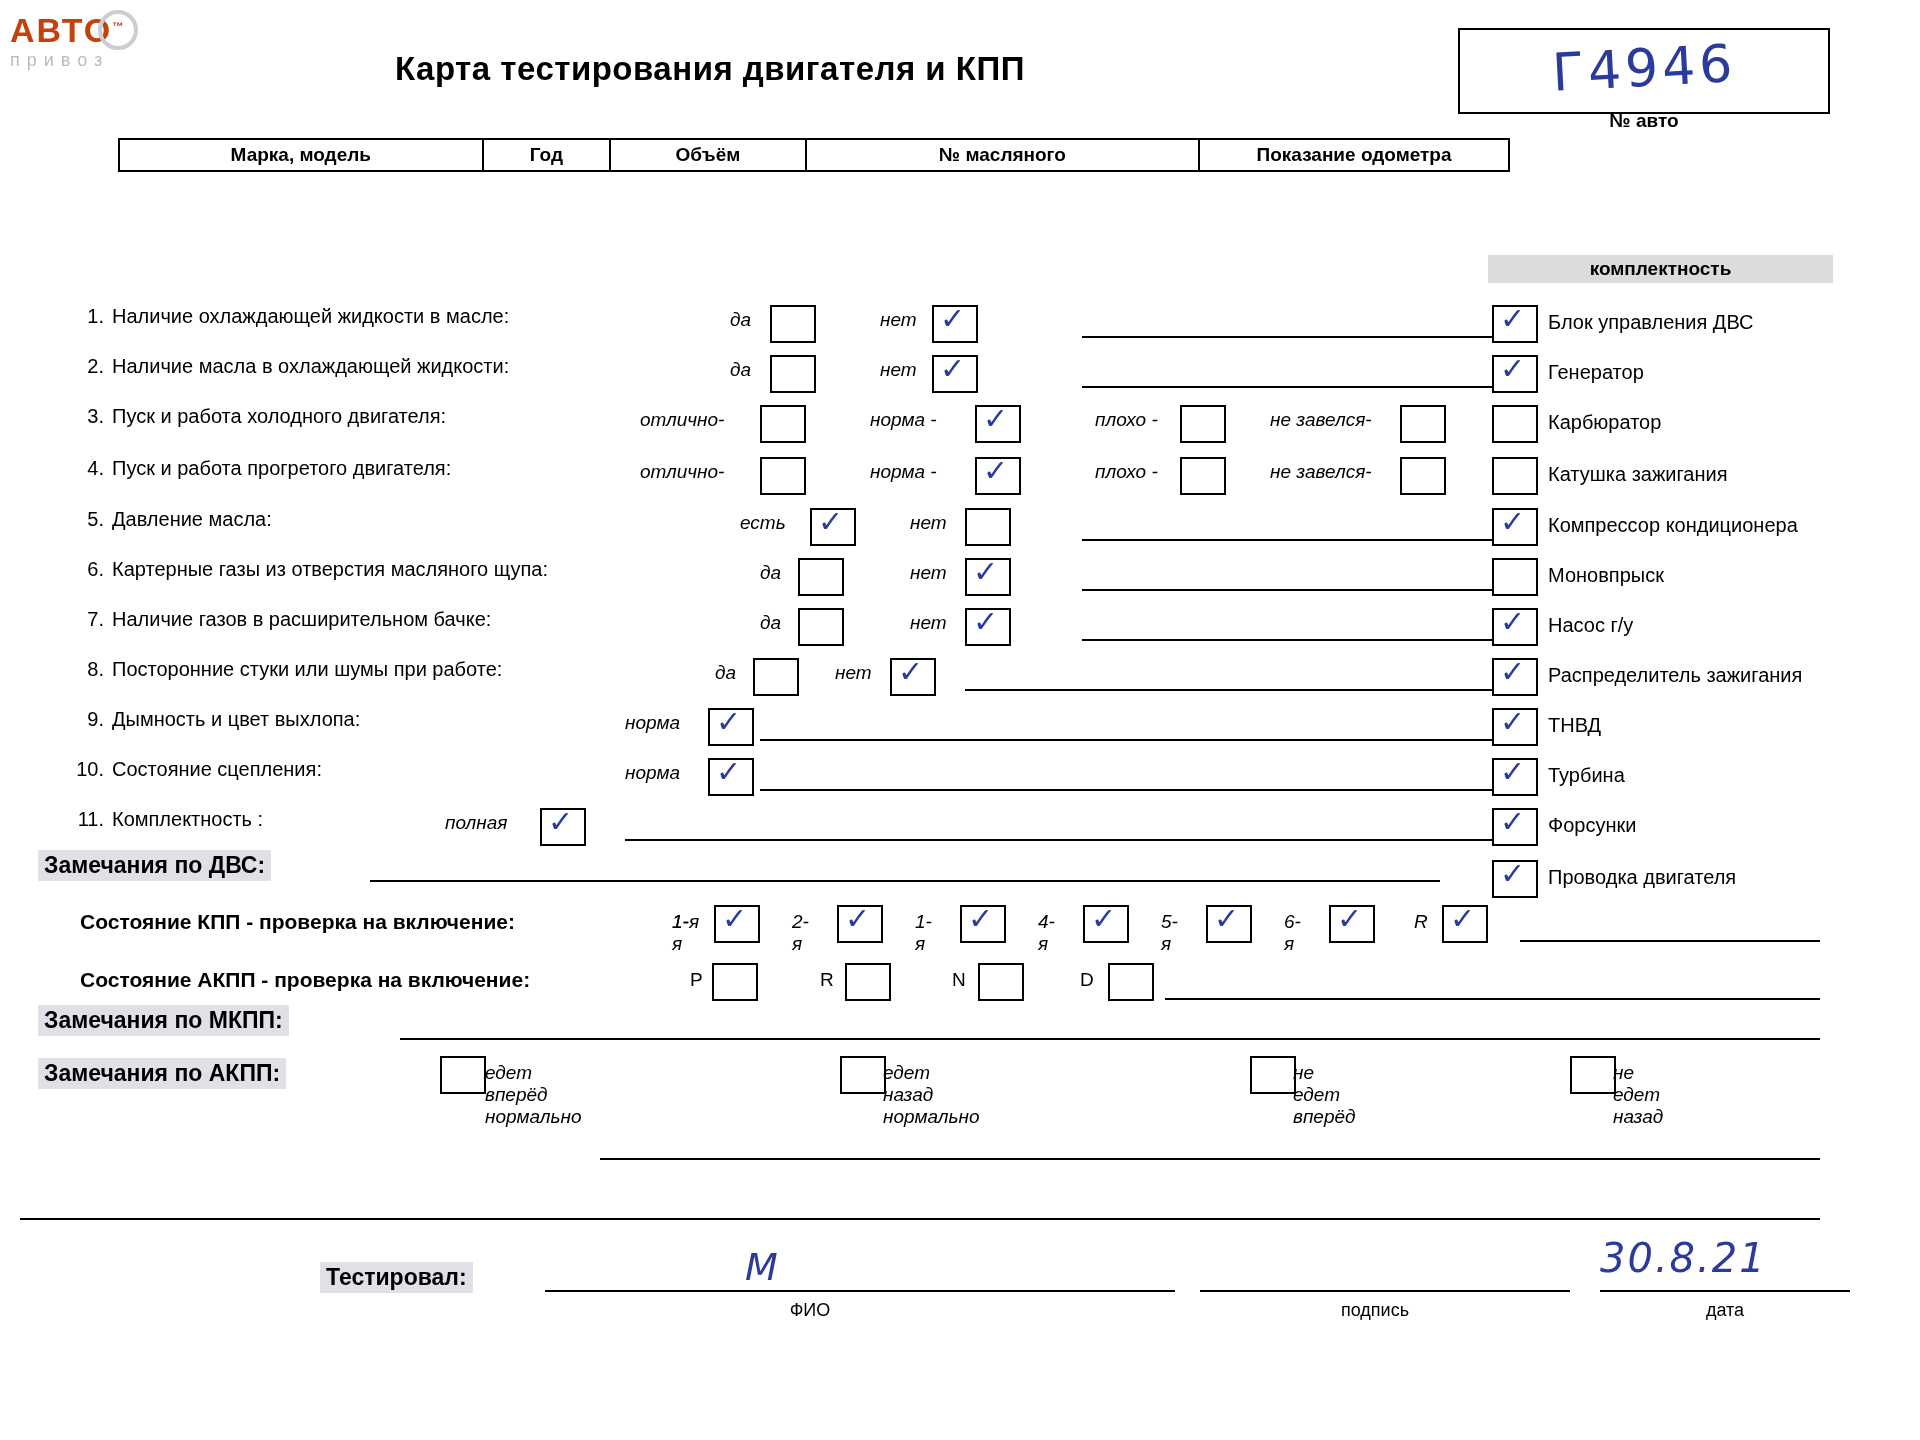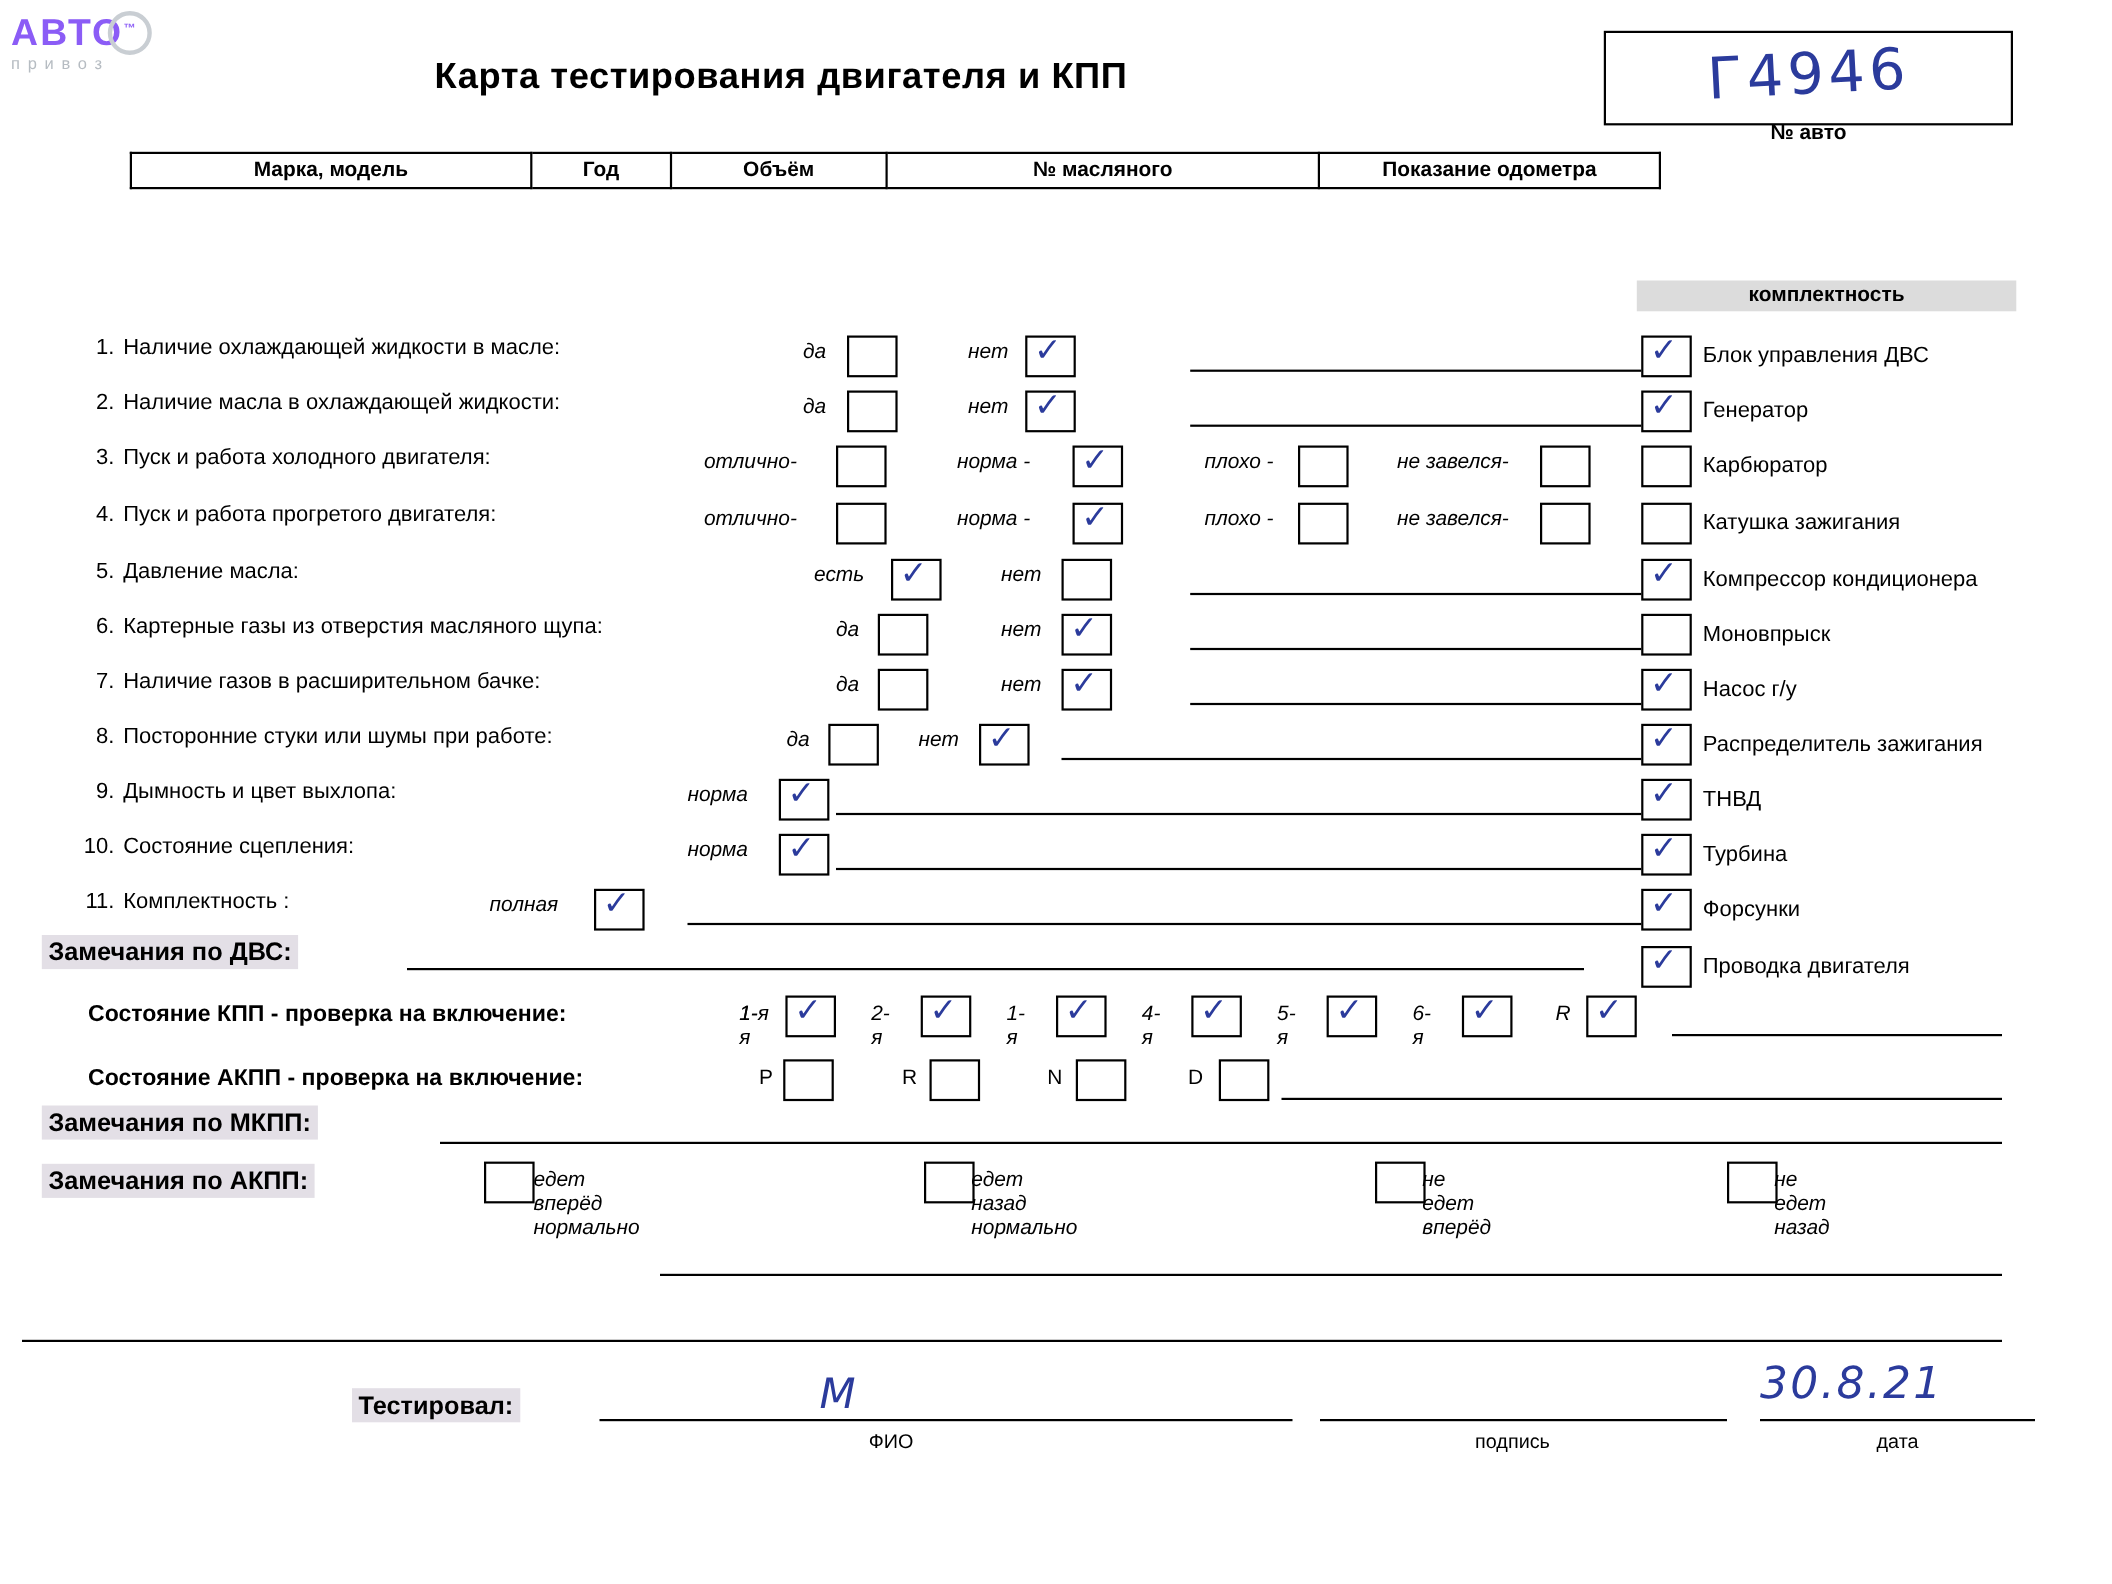--- a/index.html
+++ b/index.html
@@ -27,31 +27,31 @@
     left: 10px;
     top: 8px;
     width: 170px;
     height: 80px;
   }
   .logo-top {
     font-family: "Liberation Sans", sans-serif;
     font-weight: bold;
     font-size: 34px;
     letter-spacing: 2px;
-    color: #8b5cf6;
+    color: #c2410c;
     line-height: 36px;
     position: relative;
   }
   .logo-tm {
     font-size: 11px;
     vertical-align: super;
     letter-spacing: 0;
   }
   .logo-sub {
-    font-size: 15px;
+    font-size: 18px;
     letter-spacing: 7px;
     color: #b6bcc2;
     margin-top: 2px;
   }
   .logo-ring {
     position: absolute;
     left: 88px;
     top: 2px;
     width: 32px;
     height: 32px;

